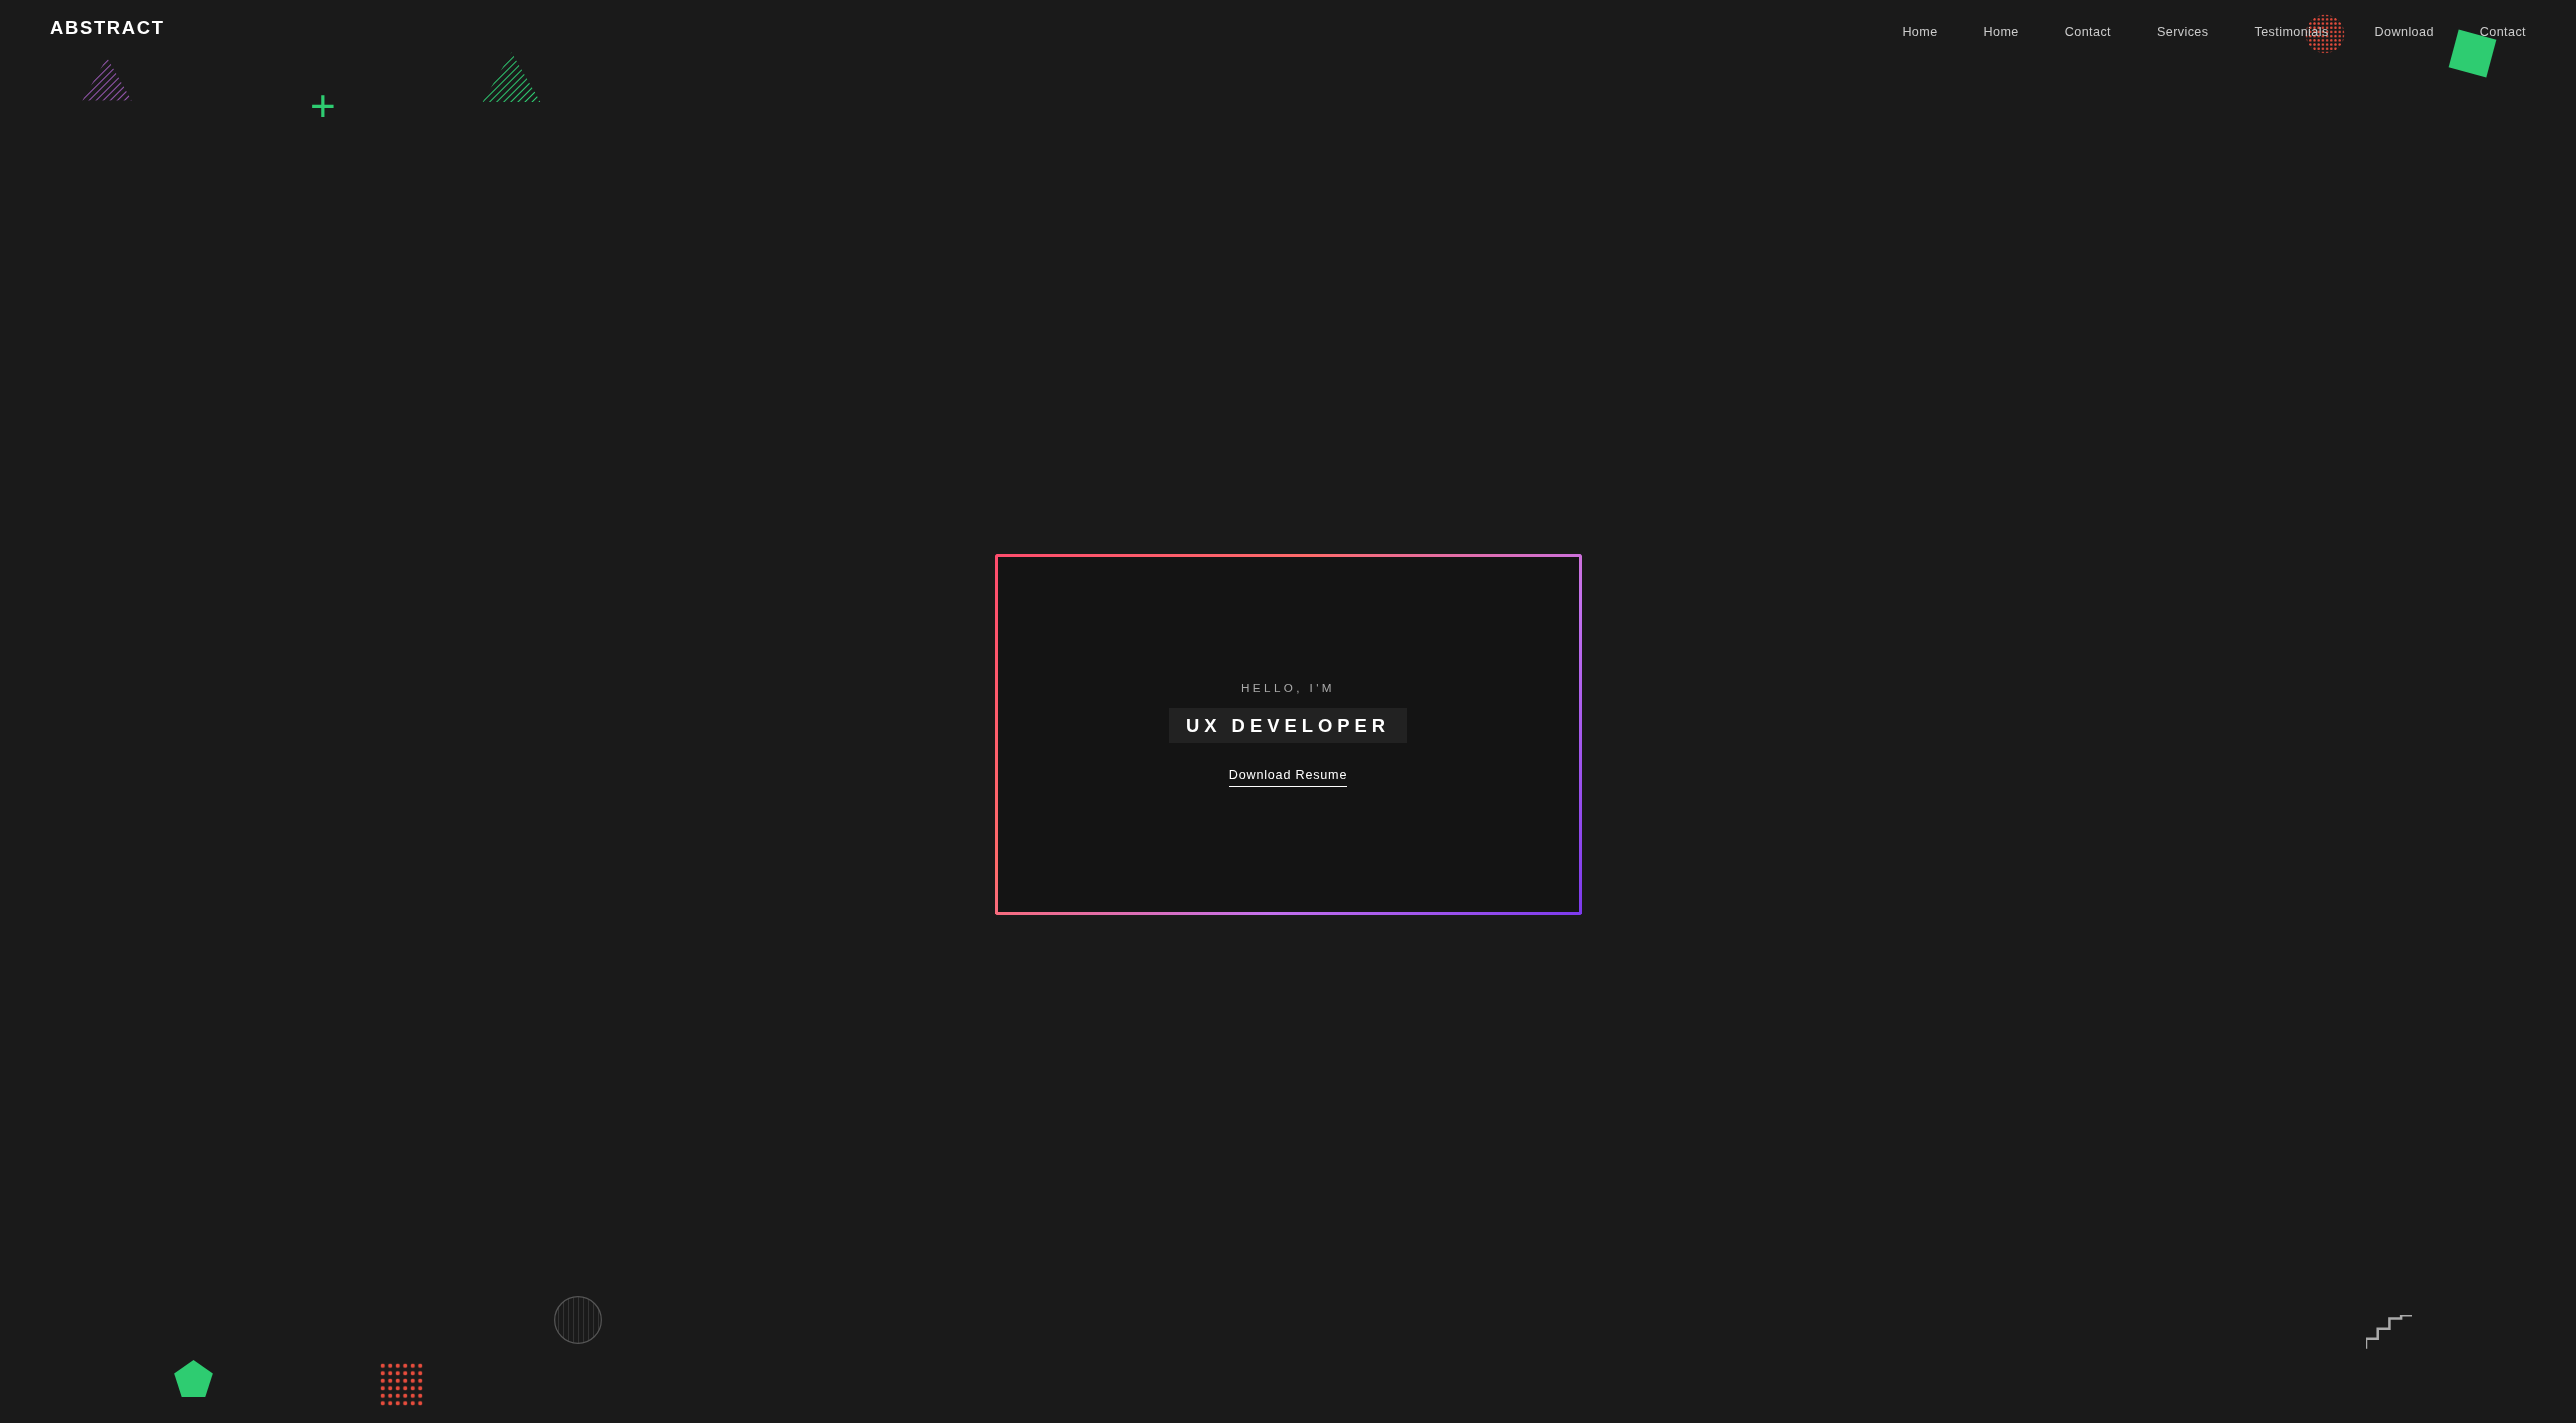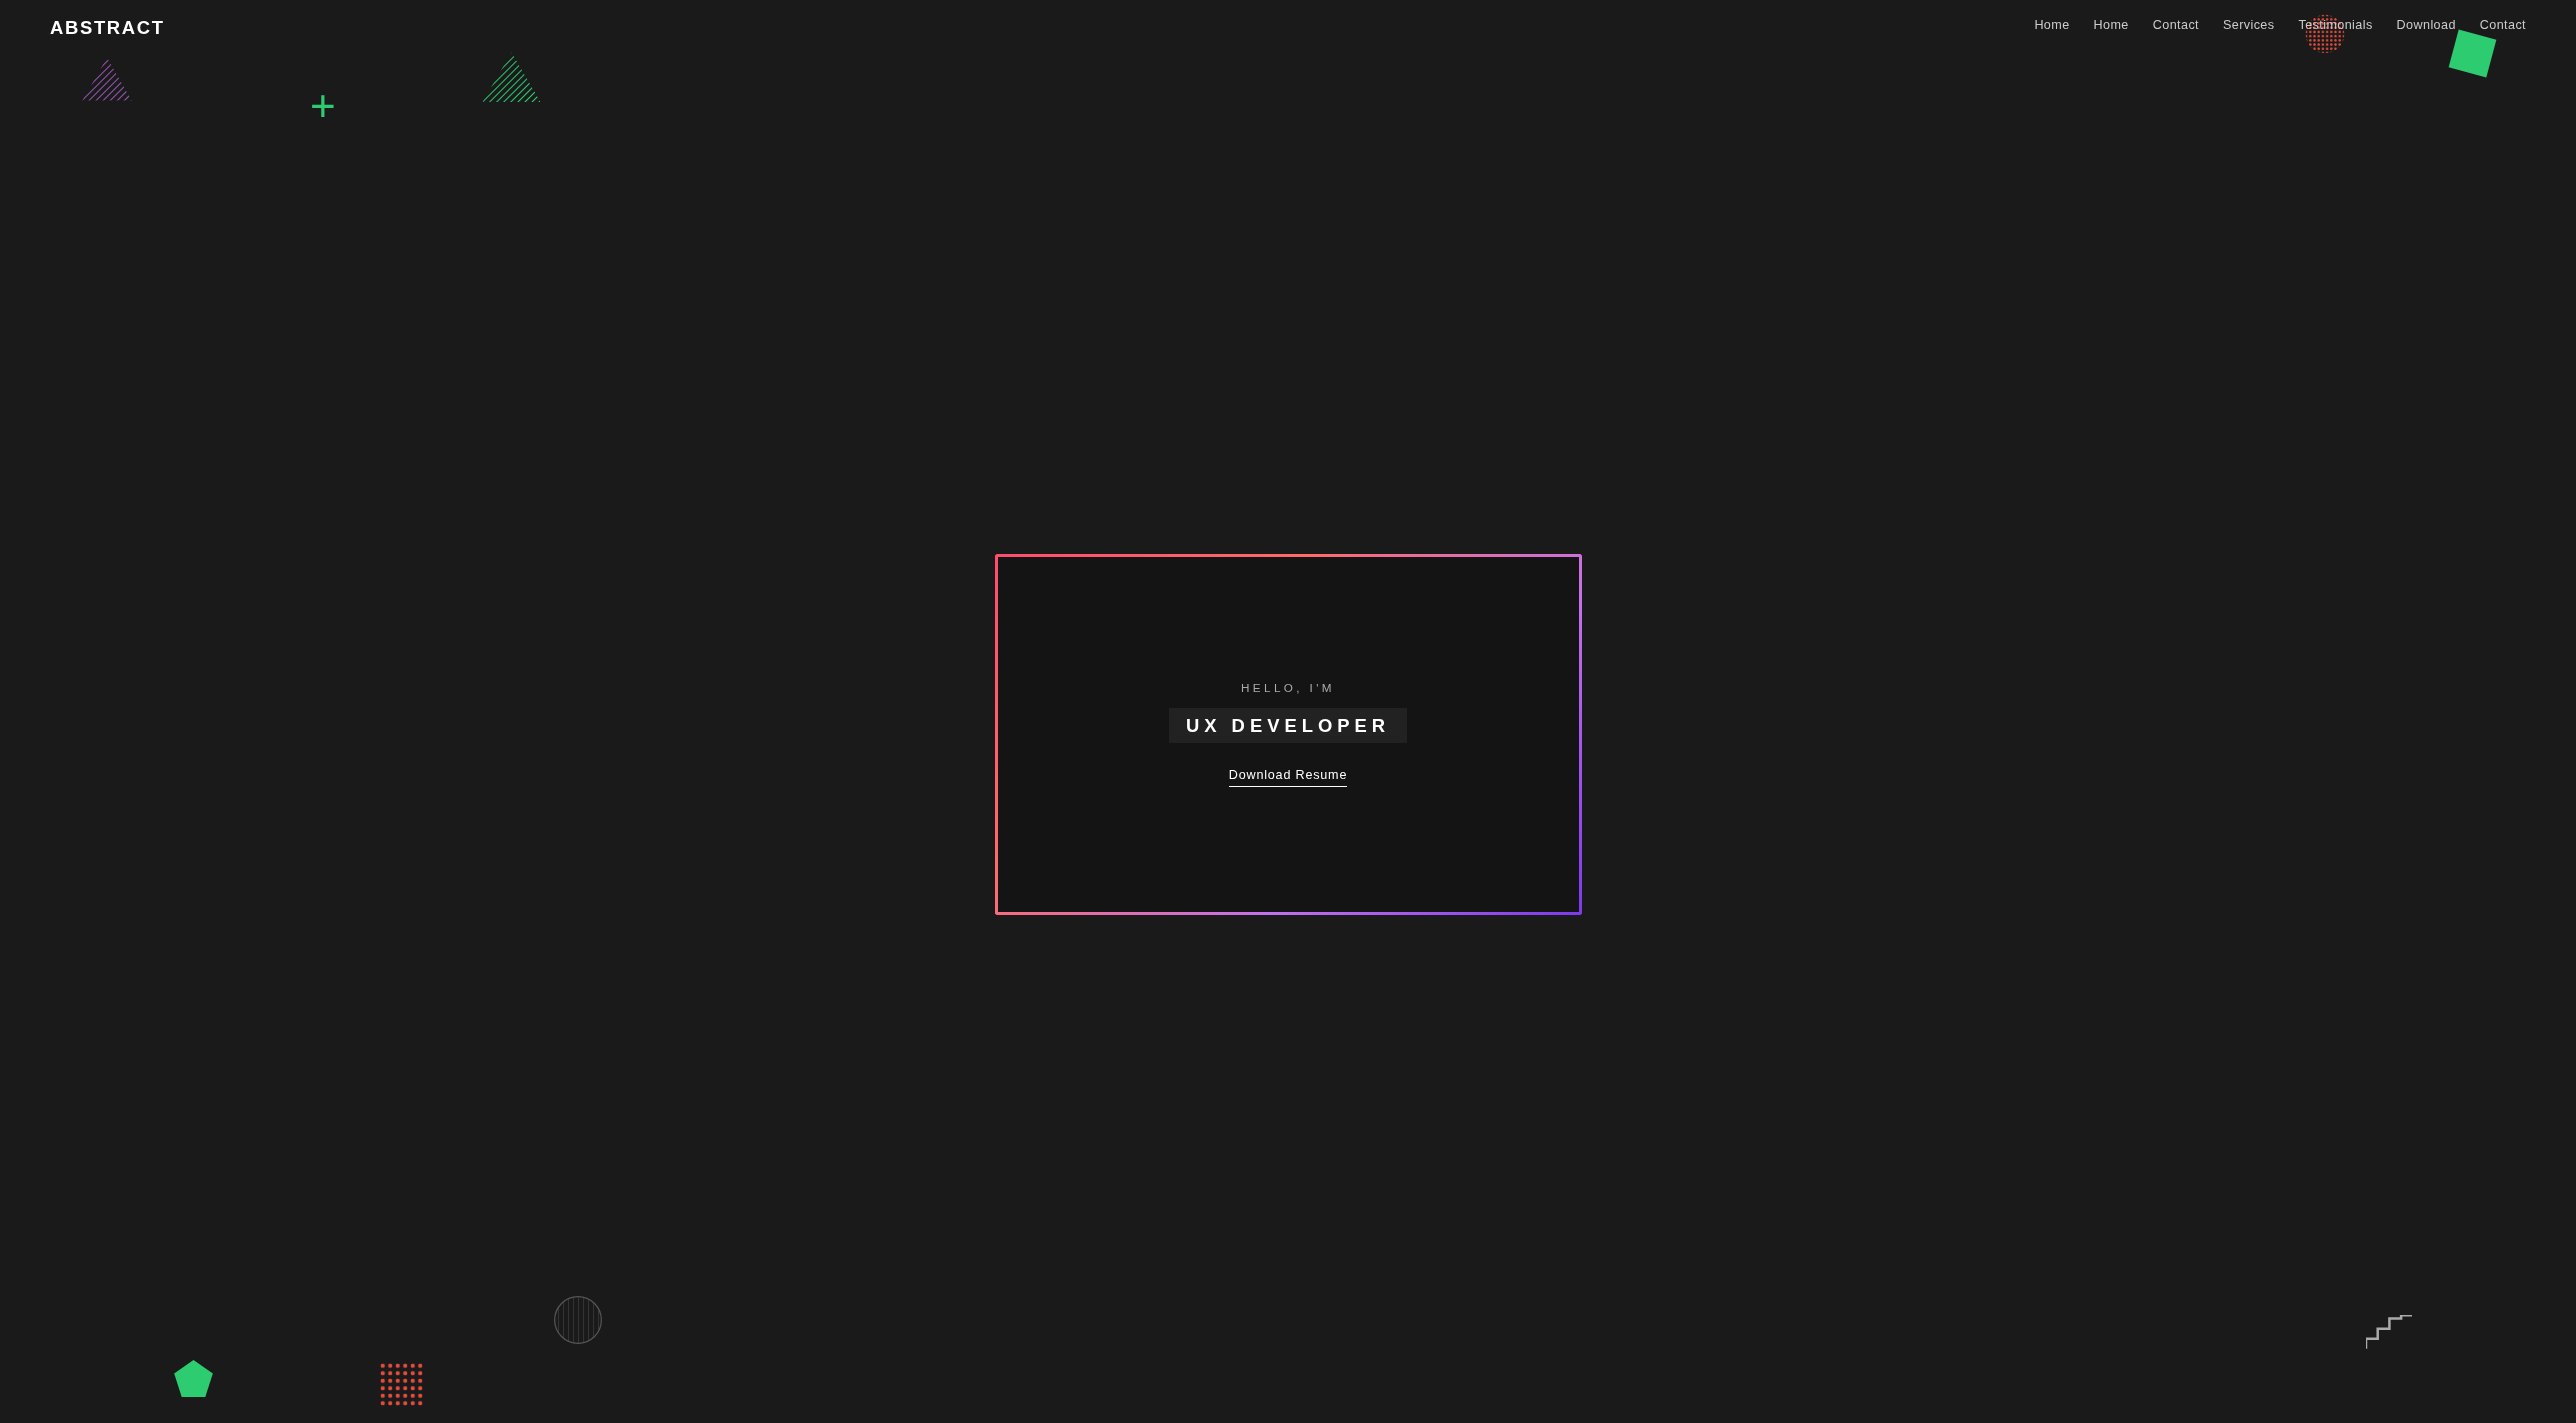--- a/index.html
+++ b/index.html
@@ -14,36 +14,36 @@
       font-family: 'Arial', sans-serif;
       min-height: 100vh;
       overflow-x: hidden;
       position: relative;
     }
 
     
     nav {
       display: flex;
       justify-content: space-between;
-      align-items: flex-start;
+      align-items: flex-end;
       padding: 17px 50px;
       position: relative;
       z-index: 10;
     }
 
     .logo {
       font-size: 18.4px;
       font-weight: 900;
       color: #fff;
       letter-spacing: 1.7px;
     }
 
     .nav-links {
       display: flex;
-      gap: 24px;
+      gap: 46px;
       list-style: none;
     }
 
     .nav-links li a {
       color: #ccc;
       text-decoration: none;
       font-size: 12.6px;
       letter-spacing: 0.4px;
       transition: color 0.2s;
     }

